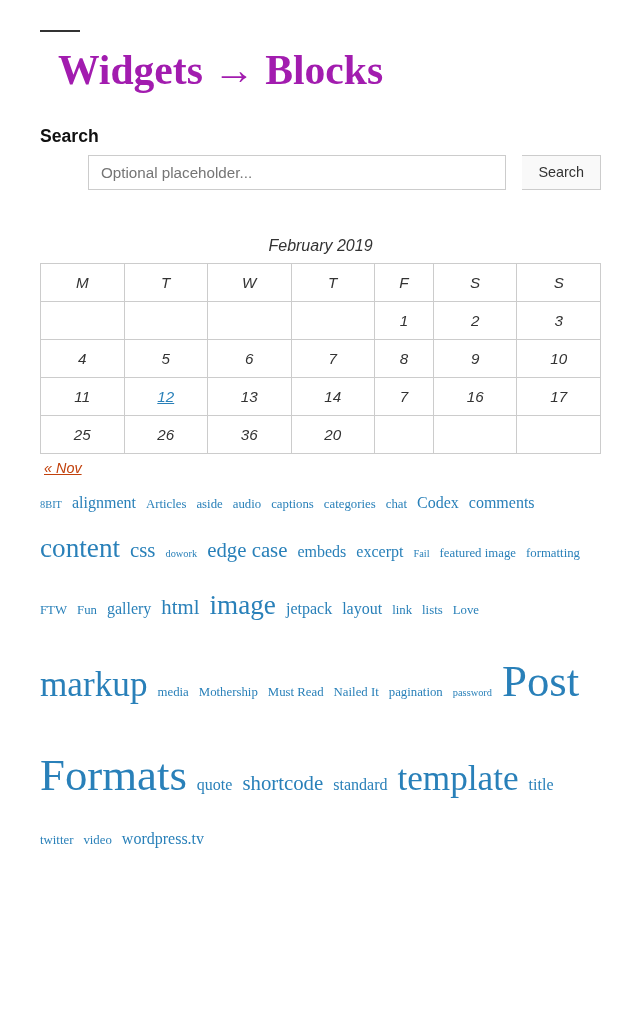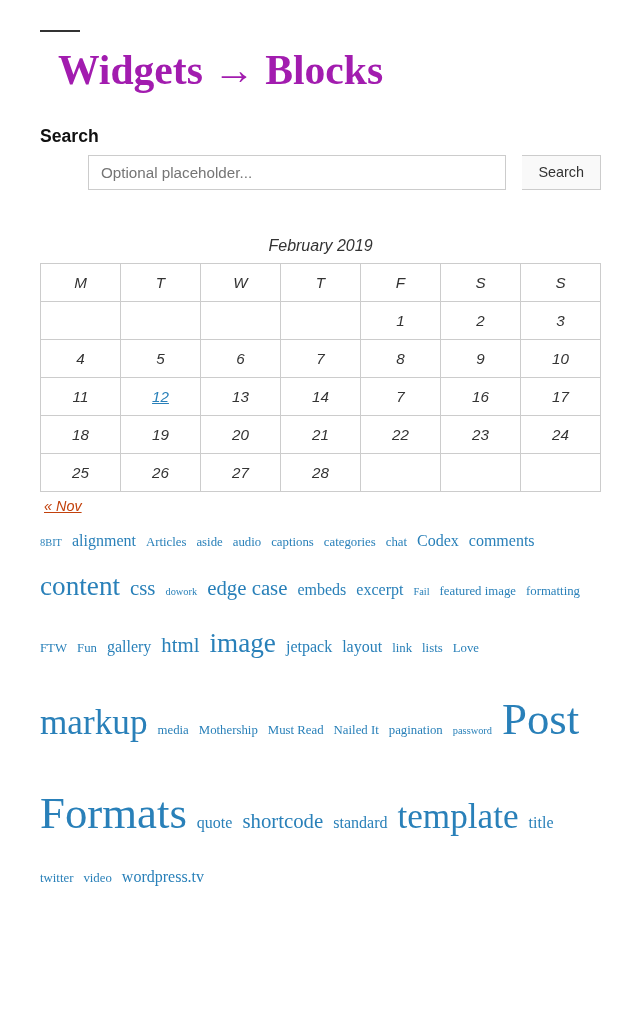--- a/index.html
+++ b/index.html
@@ -203,33 +203,24 @@
         <tr>
           <td>11</td>
           <td><a class="calendar-link">12</a></td>
           <td>13</td>
           <td>14</td>
           <td>7</td>
           <td>16</td>
           <td>17</td>
         </tr>
         <tr>
-          <td>18</td>
-          <td>19</td>
-          <td>20</td>
-          <td>21</td>
-          <td>22</td>
-          <td>23</td>
-          <td>24</td>
-        </tr>
-        <tr>
           <td>25</td>
           <td>26</td>
-          <td>27</td>
-          <td>28</td>
+          <td>36</td>
+          <td>20</td>
           <td class="empty"></td>
           <td class="empty"></td>
           <td class="empty"></td>
         </tr>
       </tbody>
   </table>
   <div class="calendar-nav">
     <a>« Nov</a>
   </div>
 </div>

